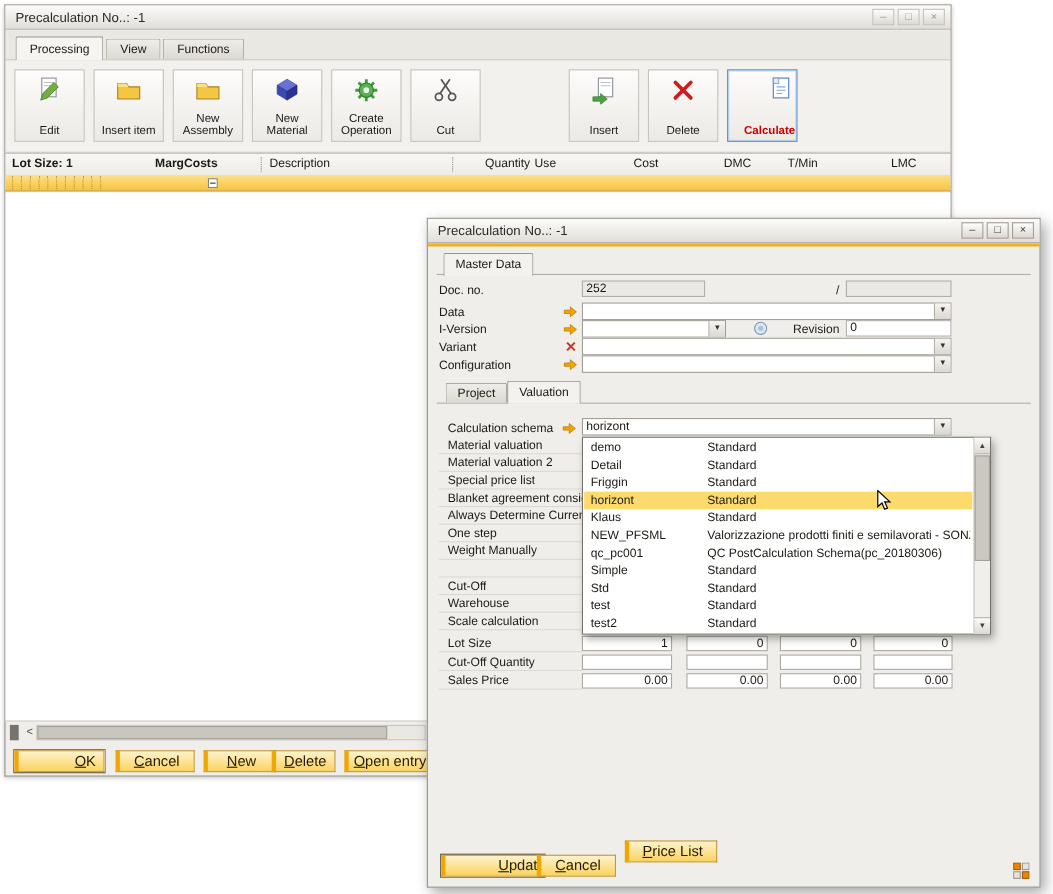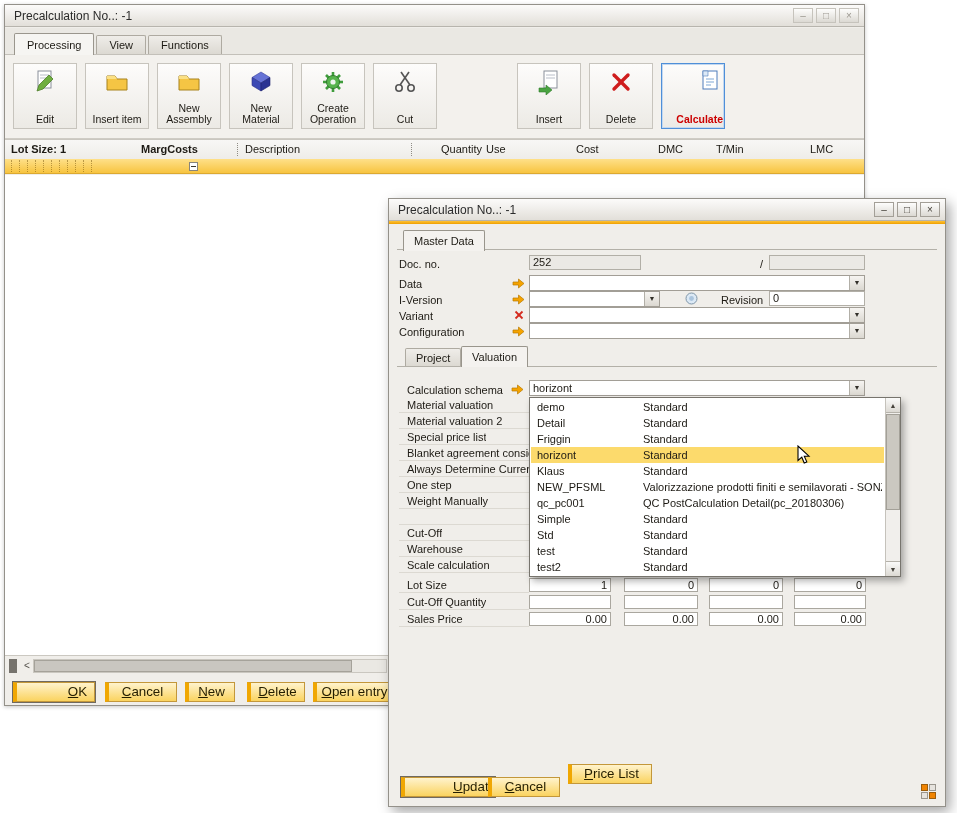--- a/index.html
+++ b/index.html
@@ -283,21 +283,21 @@
         <span class="hthumb"></span>
       </span>
     </div>
 
     <button class="sapbtn default" style="left:8px;  top:677px; width:82px">
       <span class="lbl">OK</span>
     </button>
     <button class="sapbtn" style="left:100px; top:677px; width:72px">
       <span class="lbl">Cancel</span>
     </button>
-    <button class="sapbtn" style="left:180px; top:677px; width:50px">
+    <button class="sapbtn" style="left:180px; top:677px; width:66px">
       <span class="lbl">New</span>
     </button>
     <button class="sapbtn" style="left:242px; top:677px; width:58px">
       <span class="lbl">Delete</span>
     </button>
     <button class="sapbtn" style="left:308px; top:677px; width:80px">
       <span class="lbl">Open entry</span>
     </button>
   </section>
 
@@ -462,21 +462,21 @@
       <div class="prow" style="top:65px">
           <span class="pname">Klaus</span>
           <span class="pdesc">Standard</span>
         </div>
       <div class="prow" style="top:81px">
           <span class="pname">NEW_PFSML</span>
           <span class="pdesc">Valorizzazione prodotti finiti e semilavorati - SONZOGNI C.</span>
         </div>
       <div class="prow" style="top:97px">
           <span class="pname">qc_pc001</span>
-          <span class="pdesc">QC PostCalculation Detail(pc_20180306)</span>
+          <span class="pdesc">QC PostCalculation Schema(pc_20180306)</span>
         </div>
       <div class="prow" style="top:113px">
           <span class="pname">Simple</span>
           <span class="pdesc">Standard</span>
         </div>
       <div class="prow" style="top:129px">
           <span class="pname">Std</span>
           <span class="pdesc">Standard</span>
         </div>
       <div class="prow" style="top:145px">

